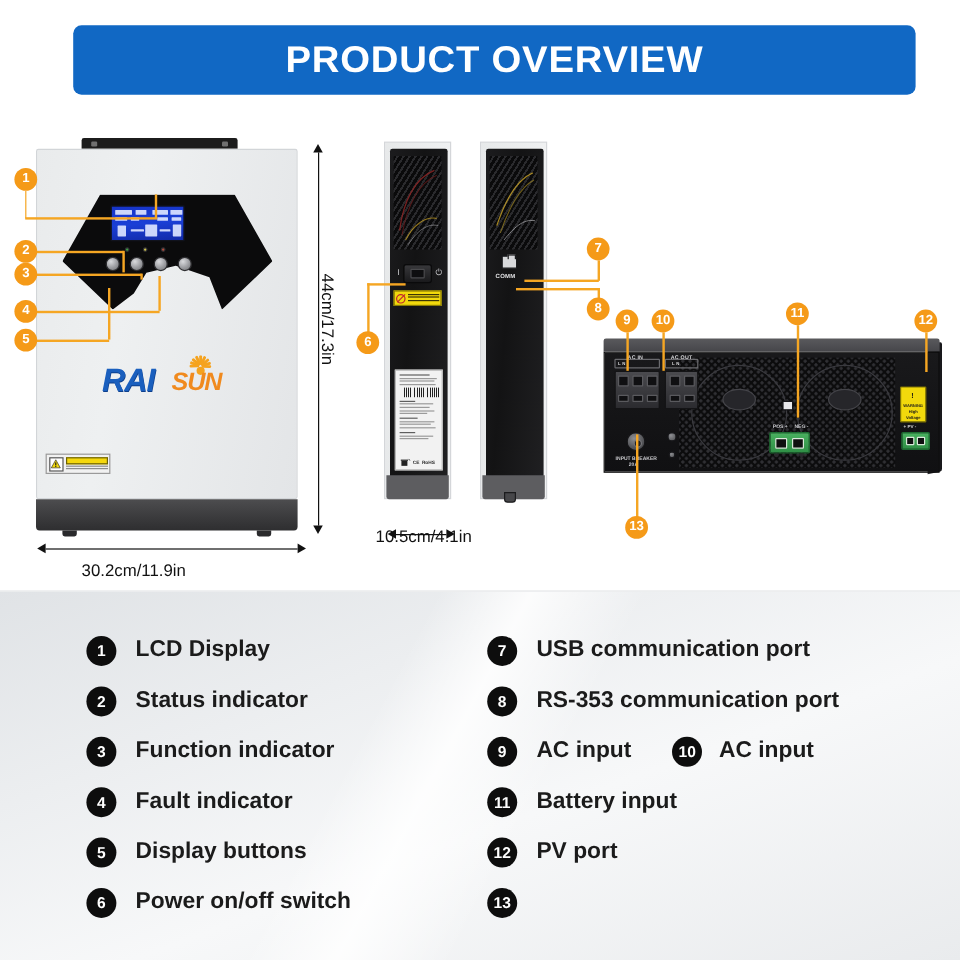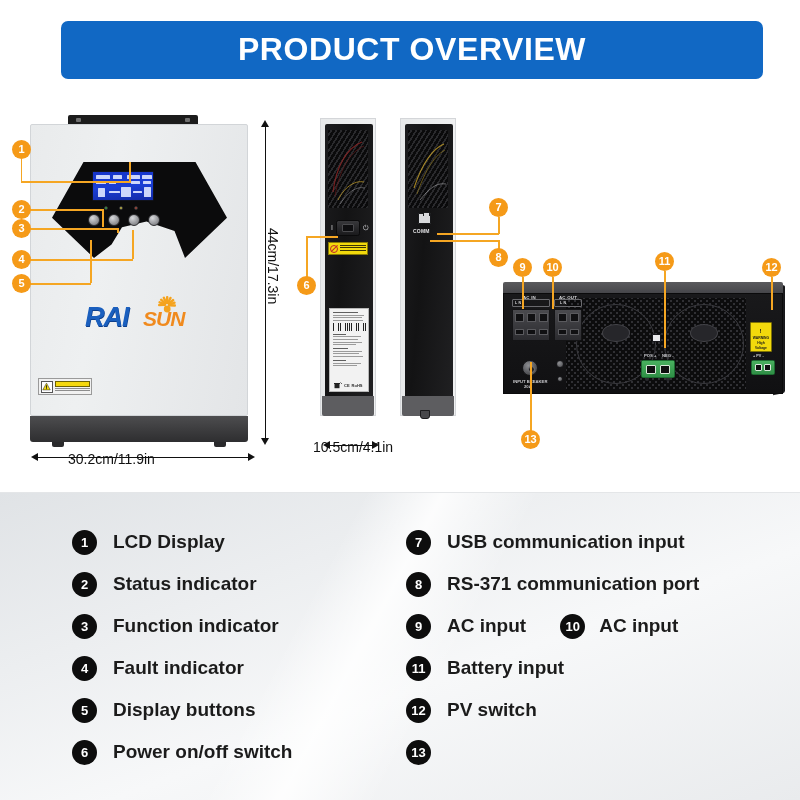--- a/index.html
+++ b/index.html
@@ -460,21 +460,21 @@
     <div class="lead lead-v" style="left:90px;top:140px;height:43px;"></div>
 
     <div class="dim-line dim-v" style="left:265px;top:27px;height:311px;"></div>
     <div class="arrow up" style="left:261px;top:20px;"></div>
     <div class="arrow down" style="left:261px;top:338px;"></div>
     <div class="dim-text vert" style="left:281px;top:128px;">44cm/17.3in</div>
 
     <div class="dim-line dim-h" style="left:38px;top:357px;width:210px;"></div>
     <div class="arrow left" style="left:31px;top:353px;"></div>
     <div class="arrow right" style="left:248px;top:353px;"></div>
-    <div class="dim-text" style="left:68px;top:351px;text-align:center;">30.2cm/11.9in</div>
+    <div class="dim-text" style="left:68px;top:367px;text-align:center;">30.2cm/11.9in</div>
 
     <div class="side-unit" style="left:320px;top:18px;width:56px;height:300px;">
       <div class="side-white"></div>
       <div class="side-black"></div>
       <div class="screw" style="left:10px;top:12px;"></div>
       <div class="screw" style="left:44px;top:12px;"></div>
       <div class="screw" style="left:10px;top:282px;"></div>
       <div class="screw" style="left:44px;top:282px;"></div>
       <div class="vent-hatch"></div>
       <svg style="position:absolute;left:8px;top:12px;" width="40" height="78">
@@ -672,41 +672,41 @@
       </div>
       <div class="legend-row">
         <span class="num-badge">6</span>
         <span class="legend-label">Power on/off switch</span>
       </div>
     </div>
 
     <div class="legend-col right">
       <div class="legend-row">
         <span class="num-badge">7</span>
-        <span class="legend-label">USB communication input</span>
+        <span class="legend-label">USB communication port</span>
       </div>
       <div class="legend-row">
         <span class="num-badge">8</span>
-        <span class="legend-label">RS-371 communication port</span>
+        <span class="legend-label">RS-353 communication port</span>
       </div>
       <div class="legend-row">
         <span class="num-badge">9</span>
         <span class="legend-label">AC input</span>
         <span class="inline-pair">
           <span class="num-badge">10</span>
           <span class="legend-label tight">AC input</span>
         </span>
       </div>
       <div class="legend-row">
         <span class="num-badge">11</span>
         <span class="legend-label">Battery input</span>
       </div>
       <div class="legend-row">
         <span class="num-badge">12</span>
-        <span class="legend-label">PV switch</span>
+        <span class="legend-label">PV port</span>
       </div>
       <div class="legend-row">
         <span class="num-badge">13</span>
       </div>
     </div>
 
   </div>
 </div>
 
 </body></html>

